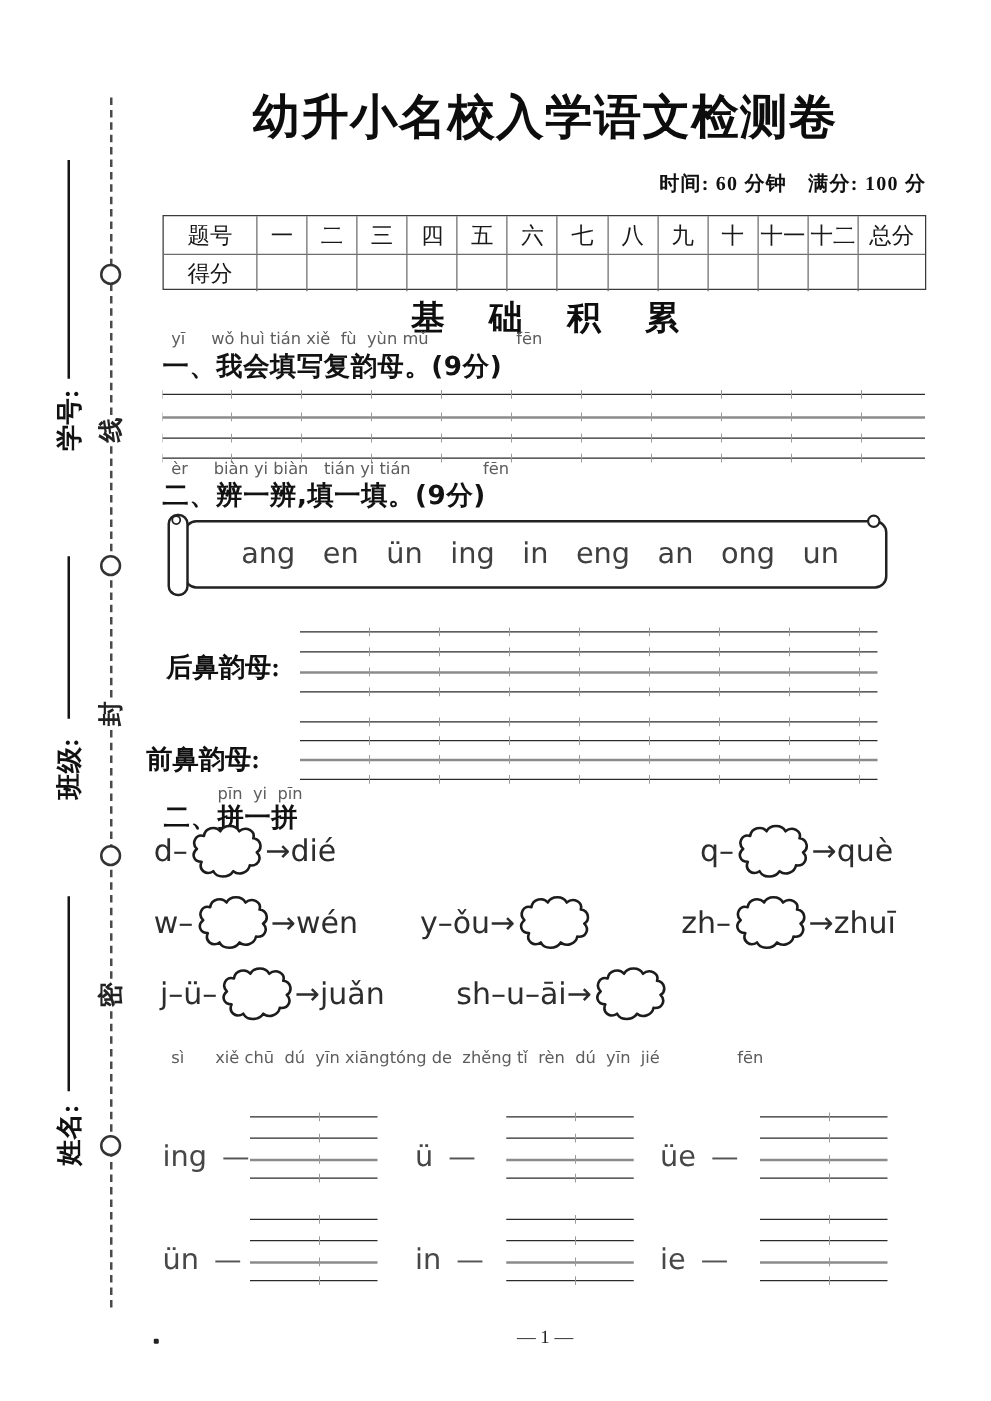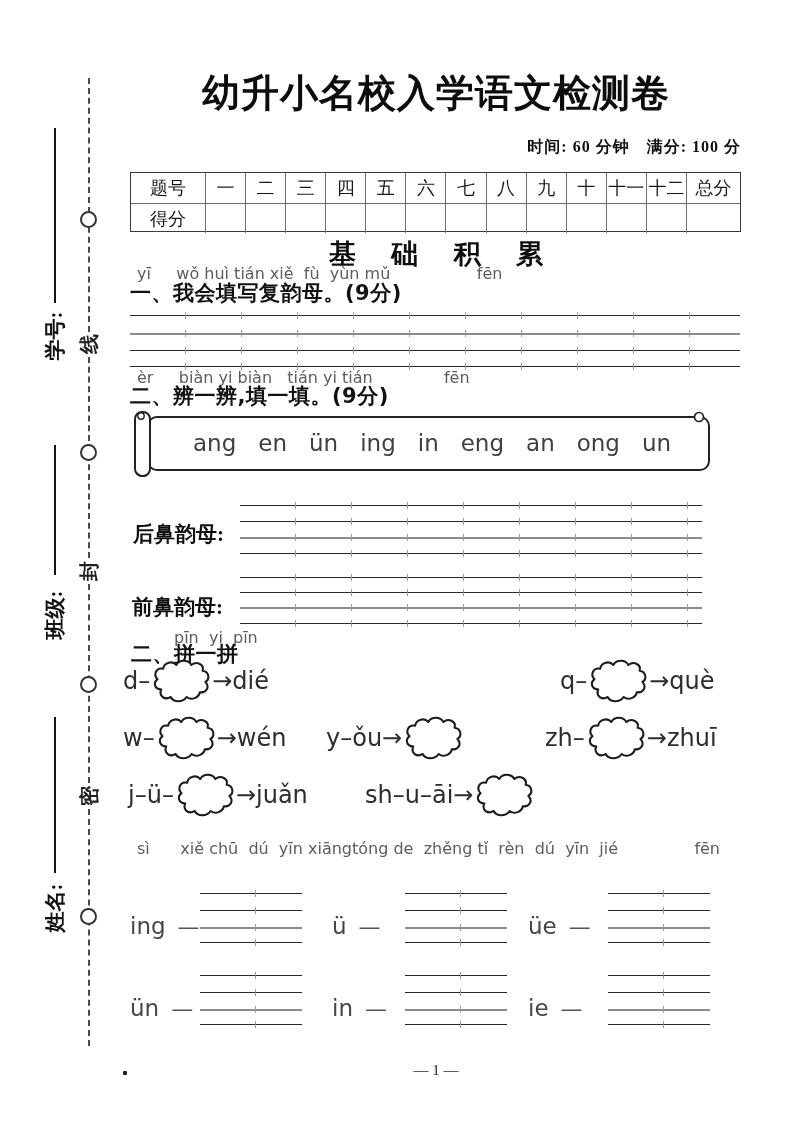--- a/index.html
+++ b/index.html
@@ -29,21 +29,21 @@
           display:grid;grid-template-columns:74px repeat(12,1fr) 54px;grid-template-rows:30px 30px;
           border:1.5px solid #3a3a3a;font-family:"Liberation Serif",serif;font-size:18px;color:#191919;}
   .stable .cell{display:flex;align-items:center;justify-content:center;
                 border-left:1px solid #6d6d6d;box-sizing:border-box;}
   .stable .cell.first{border-left:none;}
   .stable .cell.r2{border-top:1px solid #6d6d6d;}
 
   
   .part-title{position:absolute;left:130px;top:236px;width:612px;text-align:center;
               font-size:27px;font-weight:800;letter-spacing:13px;padding-left:13px;box-sizing:border-box;color:#0e0e0e;}
-  .pline{position:absolute;white-space:pre;font-size:16px;color:#5d5d5d;font-family:"DejaVu Sans",sans-serif;}
+  .pline{position:absolute;white-space:pre;font-size:13px;color:#5d5d5d;font-family:"DejaVu Sans",sans-serif;}
   .qtext{position:absolute;font-size:21px;font-weight:700;color:#121212;letter-spacing:0.5px;}
 
   
   .fourline{position:absolute;}
   .fline{position:absolute;left:0;right:0;height:7px;background-repeat:no-repeat;}
   .fline.thin{background-image:
       repeating-linear-gradient(90deg,transparent 0 55px,#9a9a9a 55px 56px),
       linear-gradient(#2a2a2a,#2a2a2a);
       background-size:100% 7px,100% 1.3px;background-position:0 0,0 3px;}
   .fline.thick{background-image:
@@ -177,21 +177,21 @@
   </div>
 
   <div class="subq-label" style="left:133px;top:520px;">后鼻韵母:</div>
   <div class="fourline" style="left:240px;top:498px;width:462px;height:62px;">
     <div class="fline thin" style="top:4px;"></div>
     <div class="fline thin" style="top:20px;"></div>
     <div class="fline thick" style="top:36px;"></div>
     <div class="fline thin" style="top:52px;"></div>
   </div>
 
-  <div class="subq-label" style="left:132px;top:593px;">前鼻韵母:</div>
+  <div class="subq-label" style="left:117px;top:593px;">前鼻韵母:</div>
   <div class="fourline" style="left:240px;top:570px;width:462px;height:60px;">
     <div class="fline thin" style="top:4px;"></div>
     <div class="fline thin" style="top:19px;"></div>
     <div class="fline thick" style="top:34px;"></div>
     <div class="fline thin" style="top:50px;"></div>
   </div>
 
   <div class="pline" style="left:174px;top:628px;">pīn  yi  pīn</div>
   <div class="qtext" style="left:131px;top:640px;">二、拼一拼</div>
 
@@ -210,21 +210,21 @@
     <span>→què</span>
   </div>
 
   <div class="pinitem" style="left:123px;top:713px;">
     <span>w–</span>
     <svg class="cloud">
         <use href="#cloudshape"></use>
       </svg>
     <span>→wén</span>
   </div>
-  <div class="pinitem" style="left:326px;top:713px;">
+  <div class="pinitem" style="left:336px;top:713px;">
     <span>y–ǒu→</span>
     <svg class="cloud">
         <use href="#cloudshape"></use>
       </svg>
     <span></span>
   </div>
   <div class="pinitem" style="left:545px;top:713px;">
     <span>zh–</span>
     <svg class="cloud">
         <use href="#cloudshape"></use>

